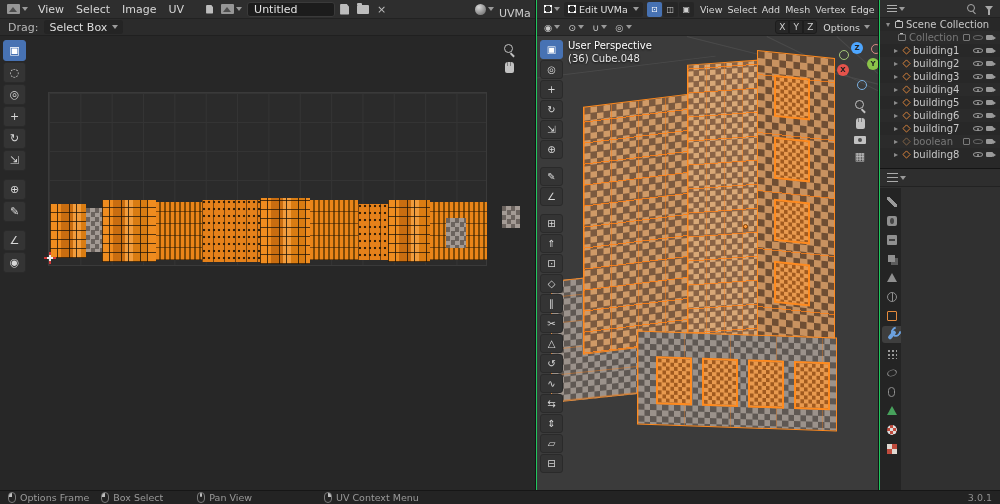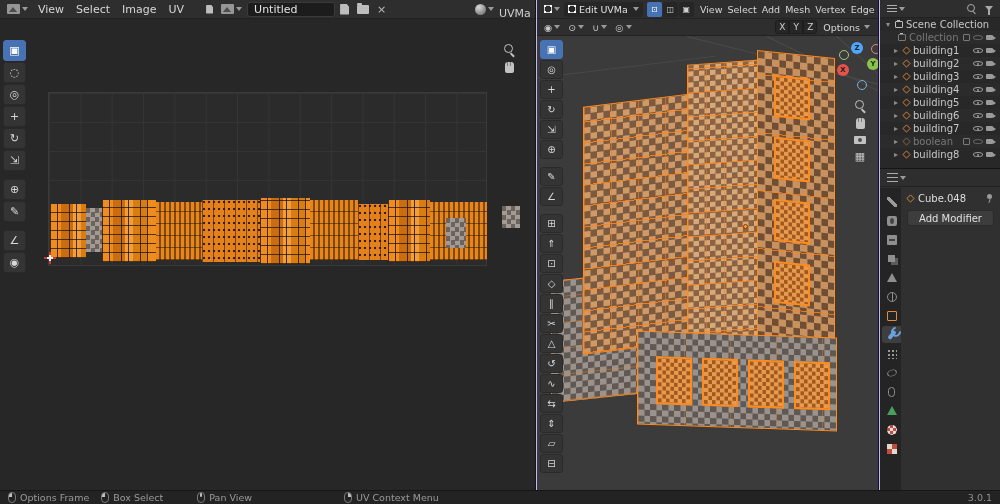--- a/index.html
+++ b/index.html
@@ -1,17 +1,17 @@
 <!DOCTYPE html>
 <html><head>
 <meta charset="utf-8">
 <style>
 *{margin:0;padding:0;box-sizing:border-box;font-family:"DejaVu Sans","Liberation Sans",sans-serif;}
 body{background:#101010;}
-.app{position:relative;width:1000px;height:504px;background:#c4b5fd;overflow:hidden;color:#cfcfcf;font-size:11px;}
+.app{position:relative;width:1000px;height:504px;background:#22c55e;overflow:hidden;color:#cfcfcf;font-size:11px;}
 .area{position:absolute;overflow:hidden;}
 .hdr{display:flex;align-items:center;gap:2px;padding:0 4px;background:#2e2e2e;border-bottom:1px solid #222;white-space:nowrap;}
 .menu{padding:1px 5px;border-radius:3px;color:#d6d6d6;cursor:default;}
 .chev{display:inline-block;width:0;height:0;border-left:3px solid transparent;border-right:3px solid transparent;border-top:4px solid #9a9a9a;margin-left:2px;}
 .icbtn{display:flex;align-items:center;padding:1px 3px;border-radius:3px;}
 
 .uv-area{left:0;top:0;width:536px;height:490px;background:#272727;border-right:1px solid #141414;}
 .uv-hdr{height:19px;}
 .namefield{background:#1c1c1c;border:1px solid #3a3a3a;border-radius:3px;color:#e2e2e2;padding:0 6px;height:15px;display:flex;align-items:center;min-width:88px;}
 .mini-ic{display:inline-block;position:relative;}
@@ -200,20 +200,27 @@
           <span class="mini-ic ic-folder"></span>
         </span>
       <span class="icbtn" style="color:#bbb;">×</span>
       <span style="margin-left:auto"></span>
       <span class="icbtn">
           <span class="mini-ic ic-sphere"></span>
           <span class="chev"></span>
         </span>
       <span class="clipped">UVMa</span>
     </div>
+    <div class="uv-settings">
+      <span>Drag:</span>
+      <span class="toolval">
+          <span>Select Box</span>
+          <span class="chev"></span>
+        </span>
+    </div>
     <div class="uv-canvas">
       <div class="uv-grid"></div>
       <div class="uv-islands">
         <div class="seg p-blocks" style="left:0;width:36px;top:6px;height:54px;"></div>
         <div class="seg gray-seg" style="left:36px;width:16px;top:10px;height:44px;"></div>
         <div class="seg p-blocks" style="left:52px;width:54px;top:2px;height:62px;"></div>
         <div class="seg p-stripes" style="left:106px;width:46px;top:4px;height:58px;"></div>
         <div class="seg p-windows" style="left:152px;width:58px;top:2px;height:62px;"></div>
         <div class="seg p-blocks" style="left:210px;width:50px;top:0;height:66px;"></div>
         <div class="seg p-stripes" style="left:260px;width:48px;top:2px;height:60px;"></div>
@@ -312,20 +319,24 @@
         <div class="twin" style="top:208px;"></div>
       </div>
       <div class="bld store">
         <div class="shopw" style="left:18px;"></div>
         <div class="shopw" style="left:64px;"></div>
         <div class="shopw" style="left:110px;"></div>
         <div class="shopw" style="left:156px;"></div>
       </div>
       <div class="origin-dot"></div>
 
+      <div class="overlay-txt">
+        <div>User Perspective</div>
+        <div class="l2">(36) Cube.048</div>
+      </div>
 
       <div class="v3d-tools">
         <div class="tbtn active">▣</div>
         <div class="tbtn">◎</div>
         <div class="tbtn">+</div>
         <div class="tbtn">↻</div>
         <div class="tbtn">⇲</div>
         <div class="tbtn">⊕</div>
         <div class="tgap"></div>
         <div class="tbtn">✎</div>
@@ -521,44 +532,36 @@
         <div class="ptab">
             <span class="ti ti-data"></span>
           </div>
         <div class="ptab">
             <span class="ti ti-mat"></span>
           </div>
         <div class="ptab">
             <span class="ti ti-tex"></span>
           </div>
       </div>
-      <div class="props-body">
-        <div class="datarow">
-          <span class="meshic"></span>
-          <span>Cube.048</span>
-          <span class="pin"></span>
-        </div>
-        <div class="addmod">Add Modifier</div>
-      </div>
     </div>
   </div>
 
   <div class="status">
     <span class="hint">
         <span class="mouse lmb"></span>
         <span>Options Frame</span>
       </span>
     <span class="hint" style="margin-left:12px;">
         <span class="mouse lmb"></span>
         <span>Box Select</span>
       </span>
     <span class="hint" style="margin-left:34px;">
         <span class="mouse mmb"></span>
         <span>Pan View</span>
       </span>
-    <span class="hint" style="margin-left:92px;">
+    <span class="hint" style="margin-left:72px;">
         <span class="mouse rmb"></span>
         <span>UV Context Menu</span>
       </span>
     <span class="ver">3.0.1</span>
   </div>
 
 </div>
 
 </body></html>

